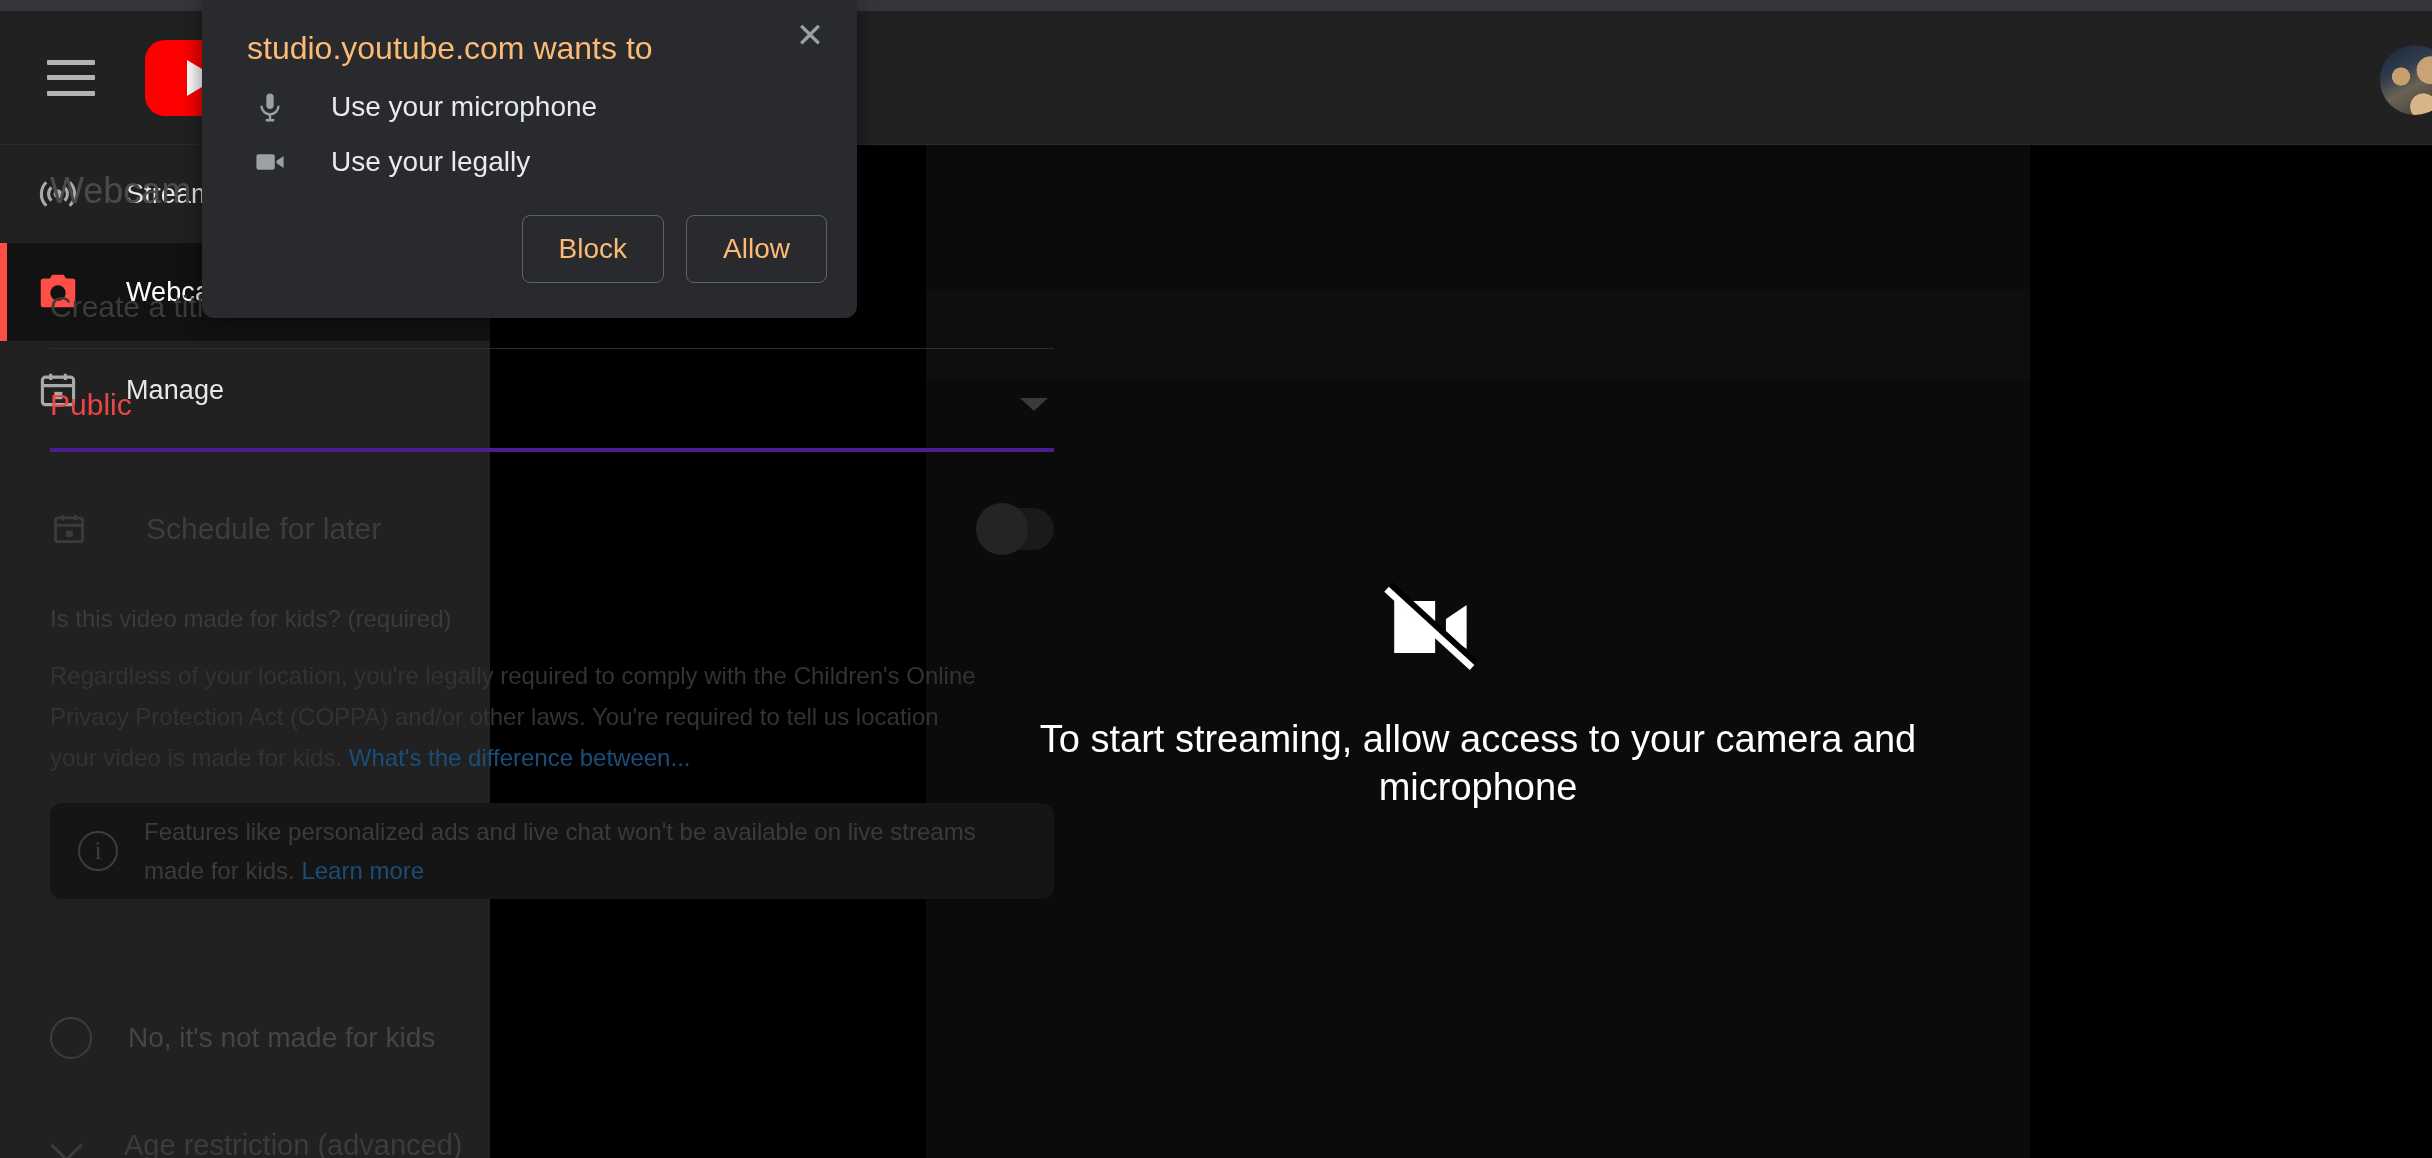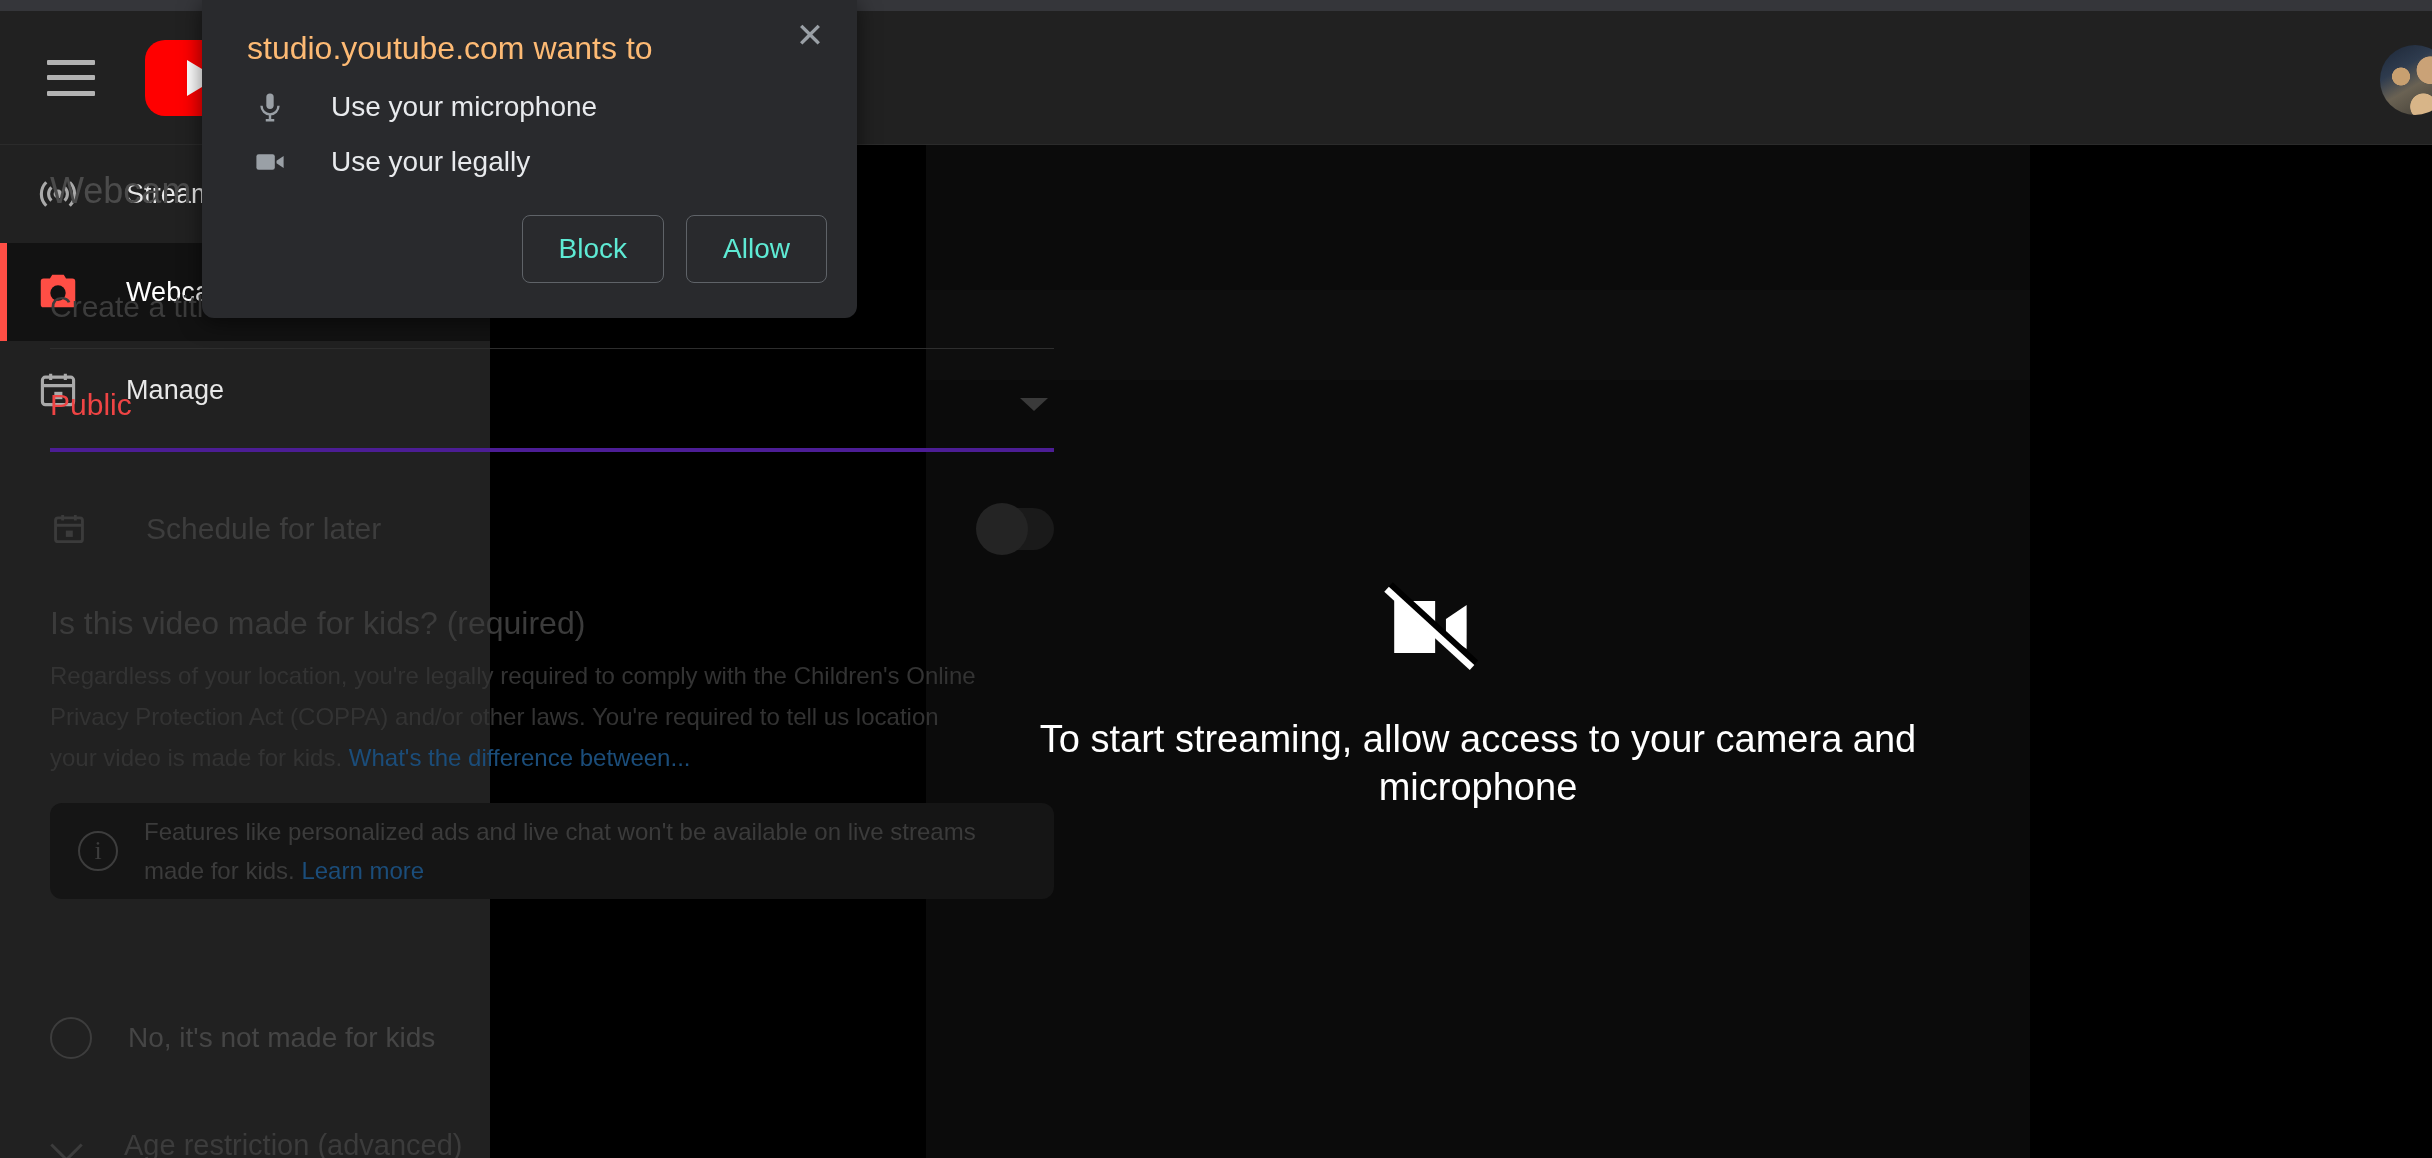--- a/index.html
+++ b/index.html
@@ -75,21 +75,21 @@
 
   .sched-row { position:absolute; left:50px; top:490px; width:1004px; height:78px;
     display:flex; align-items:center; }
   .sched-row .cal { color:#3b3b3b; display:flex; align-items:center; }
   .sched-row .lbl { margin-left:58px; font-size:30px; color:#3d3d3d; }
   .toggle { position:absolute; right:0; top:18px; width:72px; height:42px;
     background:#1a1a1a; border-radius:21px; cursor:pointer; }
   .toggle .knob { position:absolute; left:-6px; top:-5px; width:52px; height:52px;
     border-radius:50%; background:#242424; }
 
-  .kids-q { position:absolute; left:50px; top:605px; font-size:32px; color:#3b3b3b; }
+  .kids-q { position:absolute; left:50px; top:605px; font-size:24px; color:#3b3b3b; }
   .kids-p { position:absolute; left:50px; top:655px; width:1004px; font-size:24px;
     line-height:41px; color:#333; }
   .kids-p .lnk { color:#1b4d7a; }
 
   .infobox { position:absolute; left:50px; top:803px; width:1004px; height:96px;
     background:#151515; border-radius:12px; display:flex; align-items:center; }
   .infobox .ibicon { margin-left:28px; width:40px; height:40px; border-radius:50%;
     border:2px solid #3d3d3d; color:#3d3d3d; font-size:26px; display:flex;
     align-items:center; justify-content:center; font-family:"Liberation Serif",serif; }
   .infobox .ibtext { margin-left:26px; width:840px; font-size:24px; line-height:39px; color:#3b3b3b; }
@@ -127,21 +127,21 @@
     display:flex; align-items:center; justify-content:center; cursor:pointer;
     color:#9aa0a6; font-size:34px; line-height:1; }
   .perm-title { position:absolute; left:45px; top:30px; font-size:32px; color:#fdba74; }
   .perm-item { position:absolute; left:45px; display:flex; align-items:center; }
   .perm-item .picon { width:46px; display:flex; justify-content:center; color:#9aa0a6; }
   .perm-item .plabel { margin-left:38px; font-size:28px; color:#e8eaed; }
   .perm-mic { top:90px; }
   .perm-cam { top:145px; }
   .perm-actions { position:absolute; right:30px; top:215px; display:flex; gap:22px; }
   .pbtn { height:68px; padding:0 36px; border:1px solid #5f6368; border-radius:8px;
-    background:transparent; color:#5eead4; font-size:28px; cursor:pointer;
+    background:transparent; color:#fdba74; font-size:28px; cursor:pointer;
     font-family:"Liberation Sans", sans-serif; display:flex; align-items:center; }
 </style>
 </head>
 <body>
 
 <div id="root">
 
   <div class="chrome-strip"></div>
 
   <div class="yt-header">

